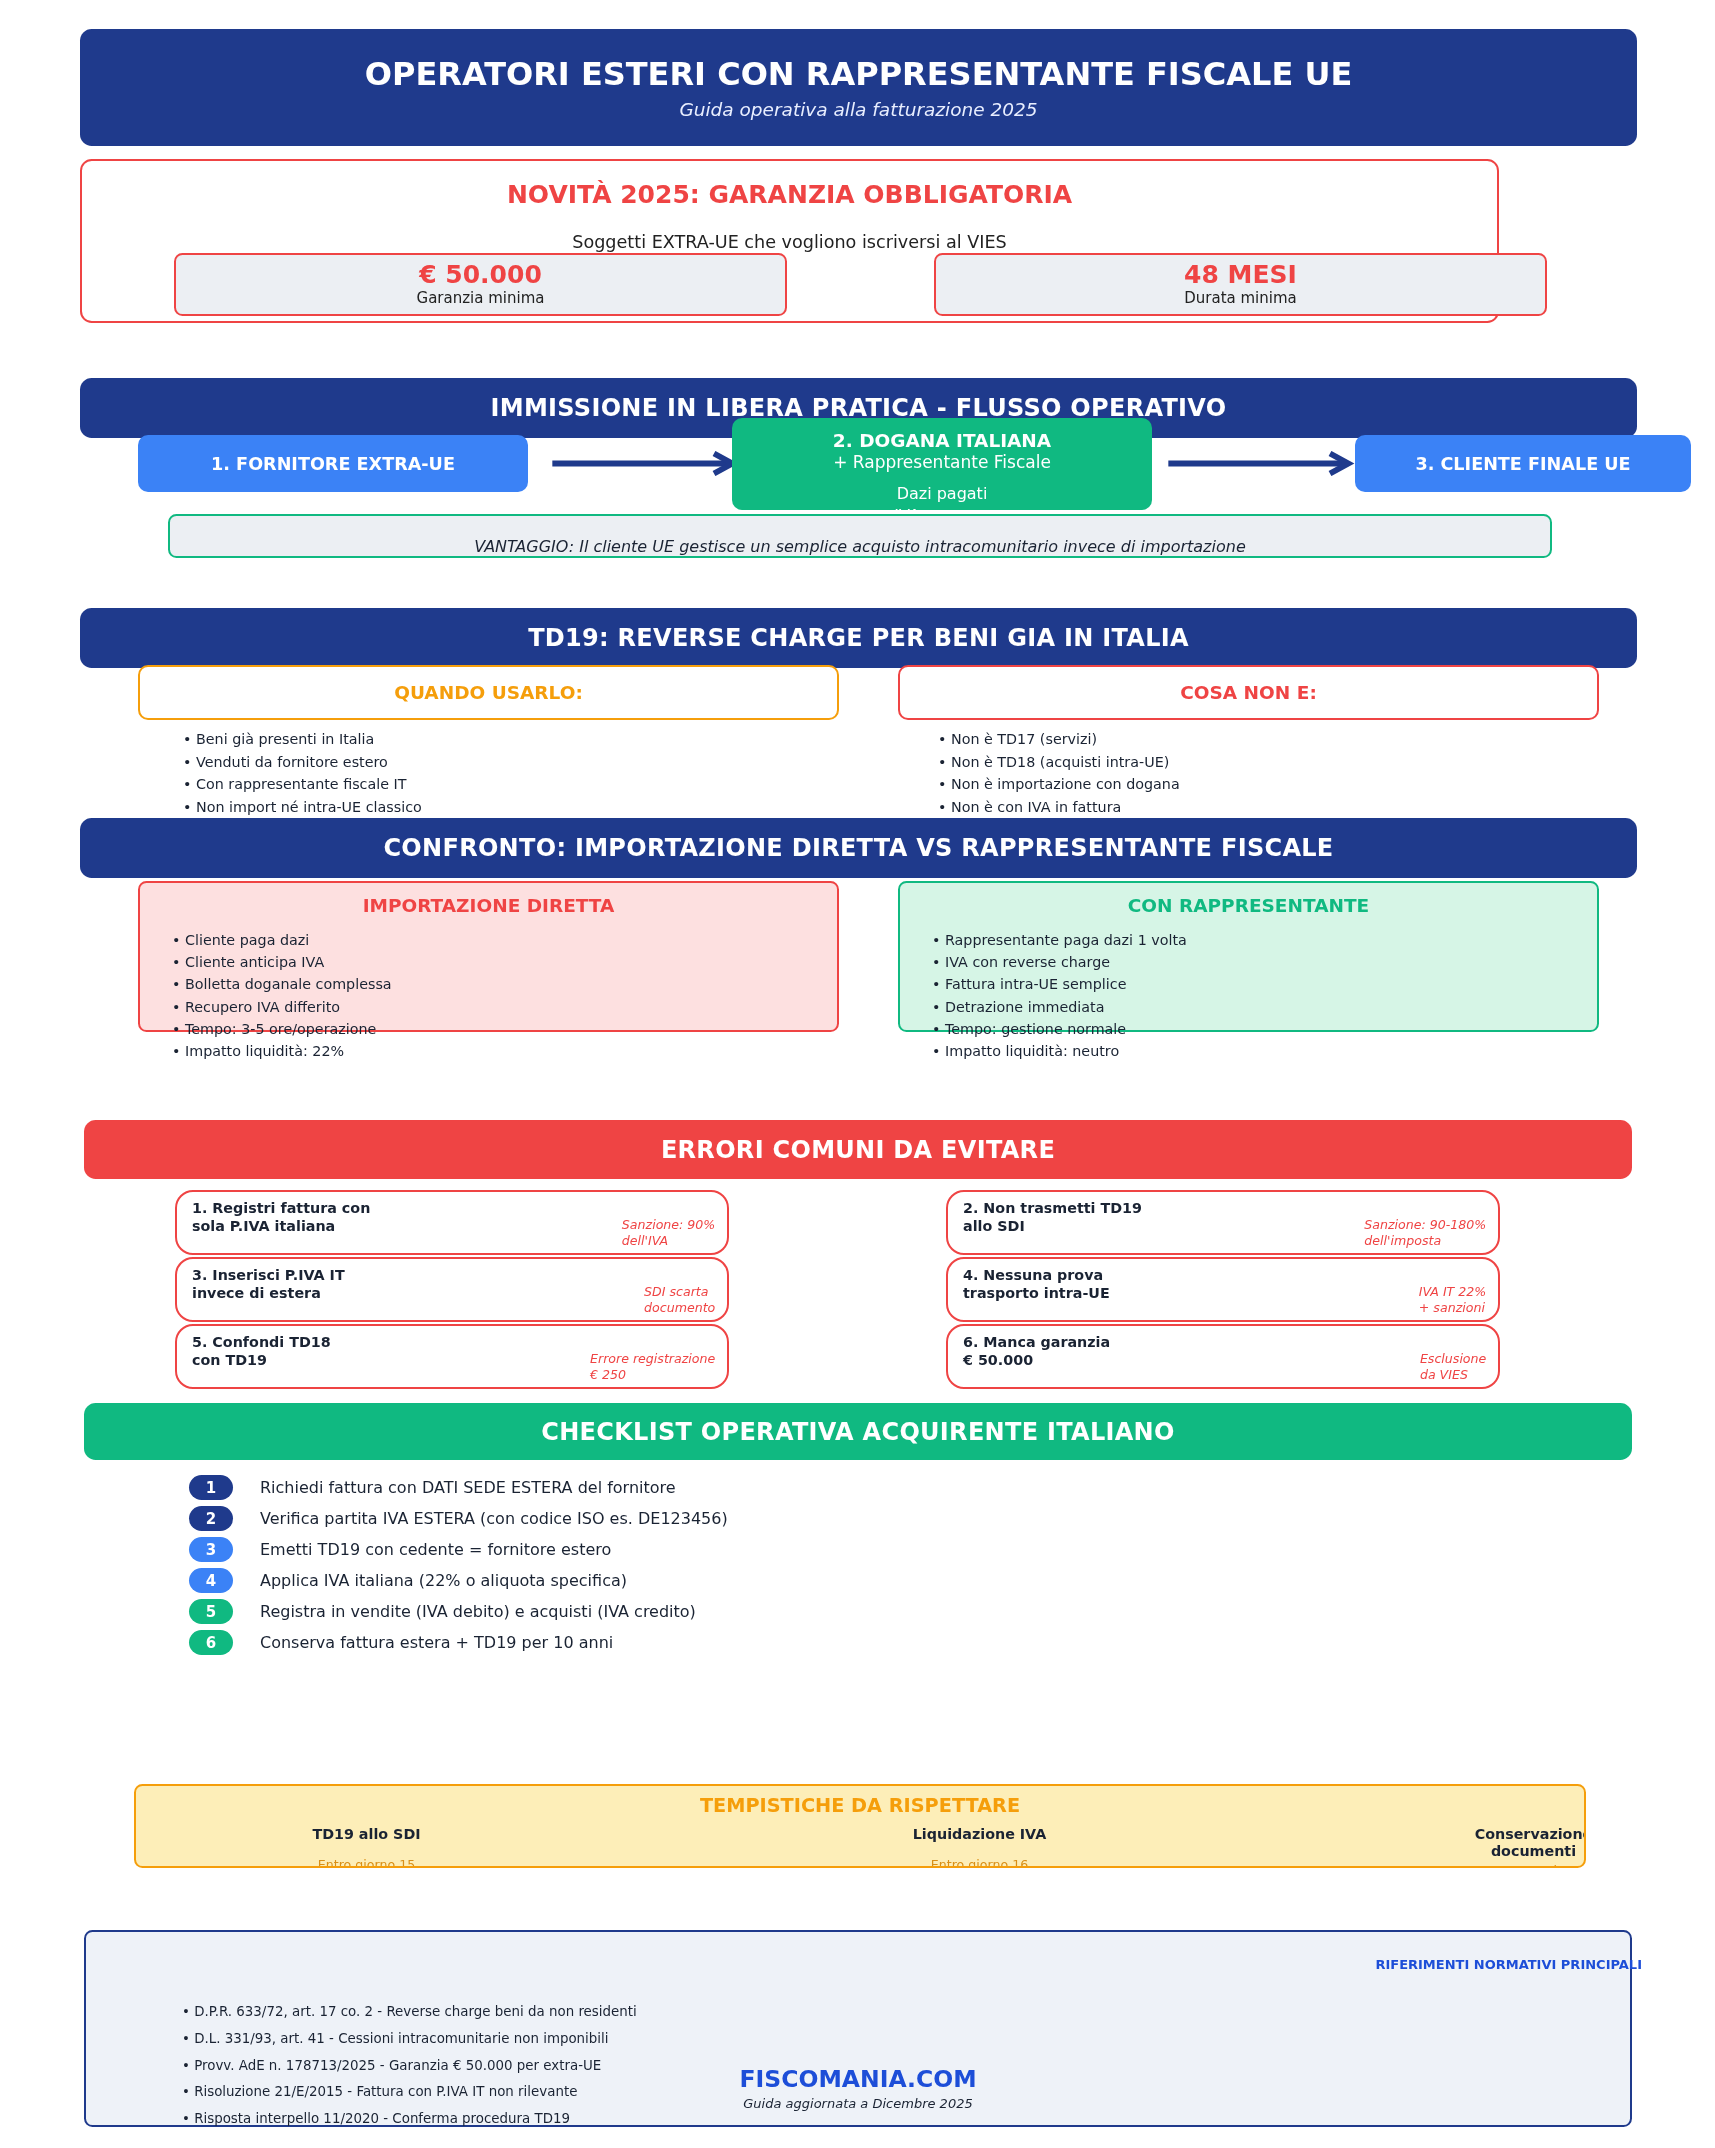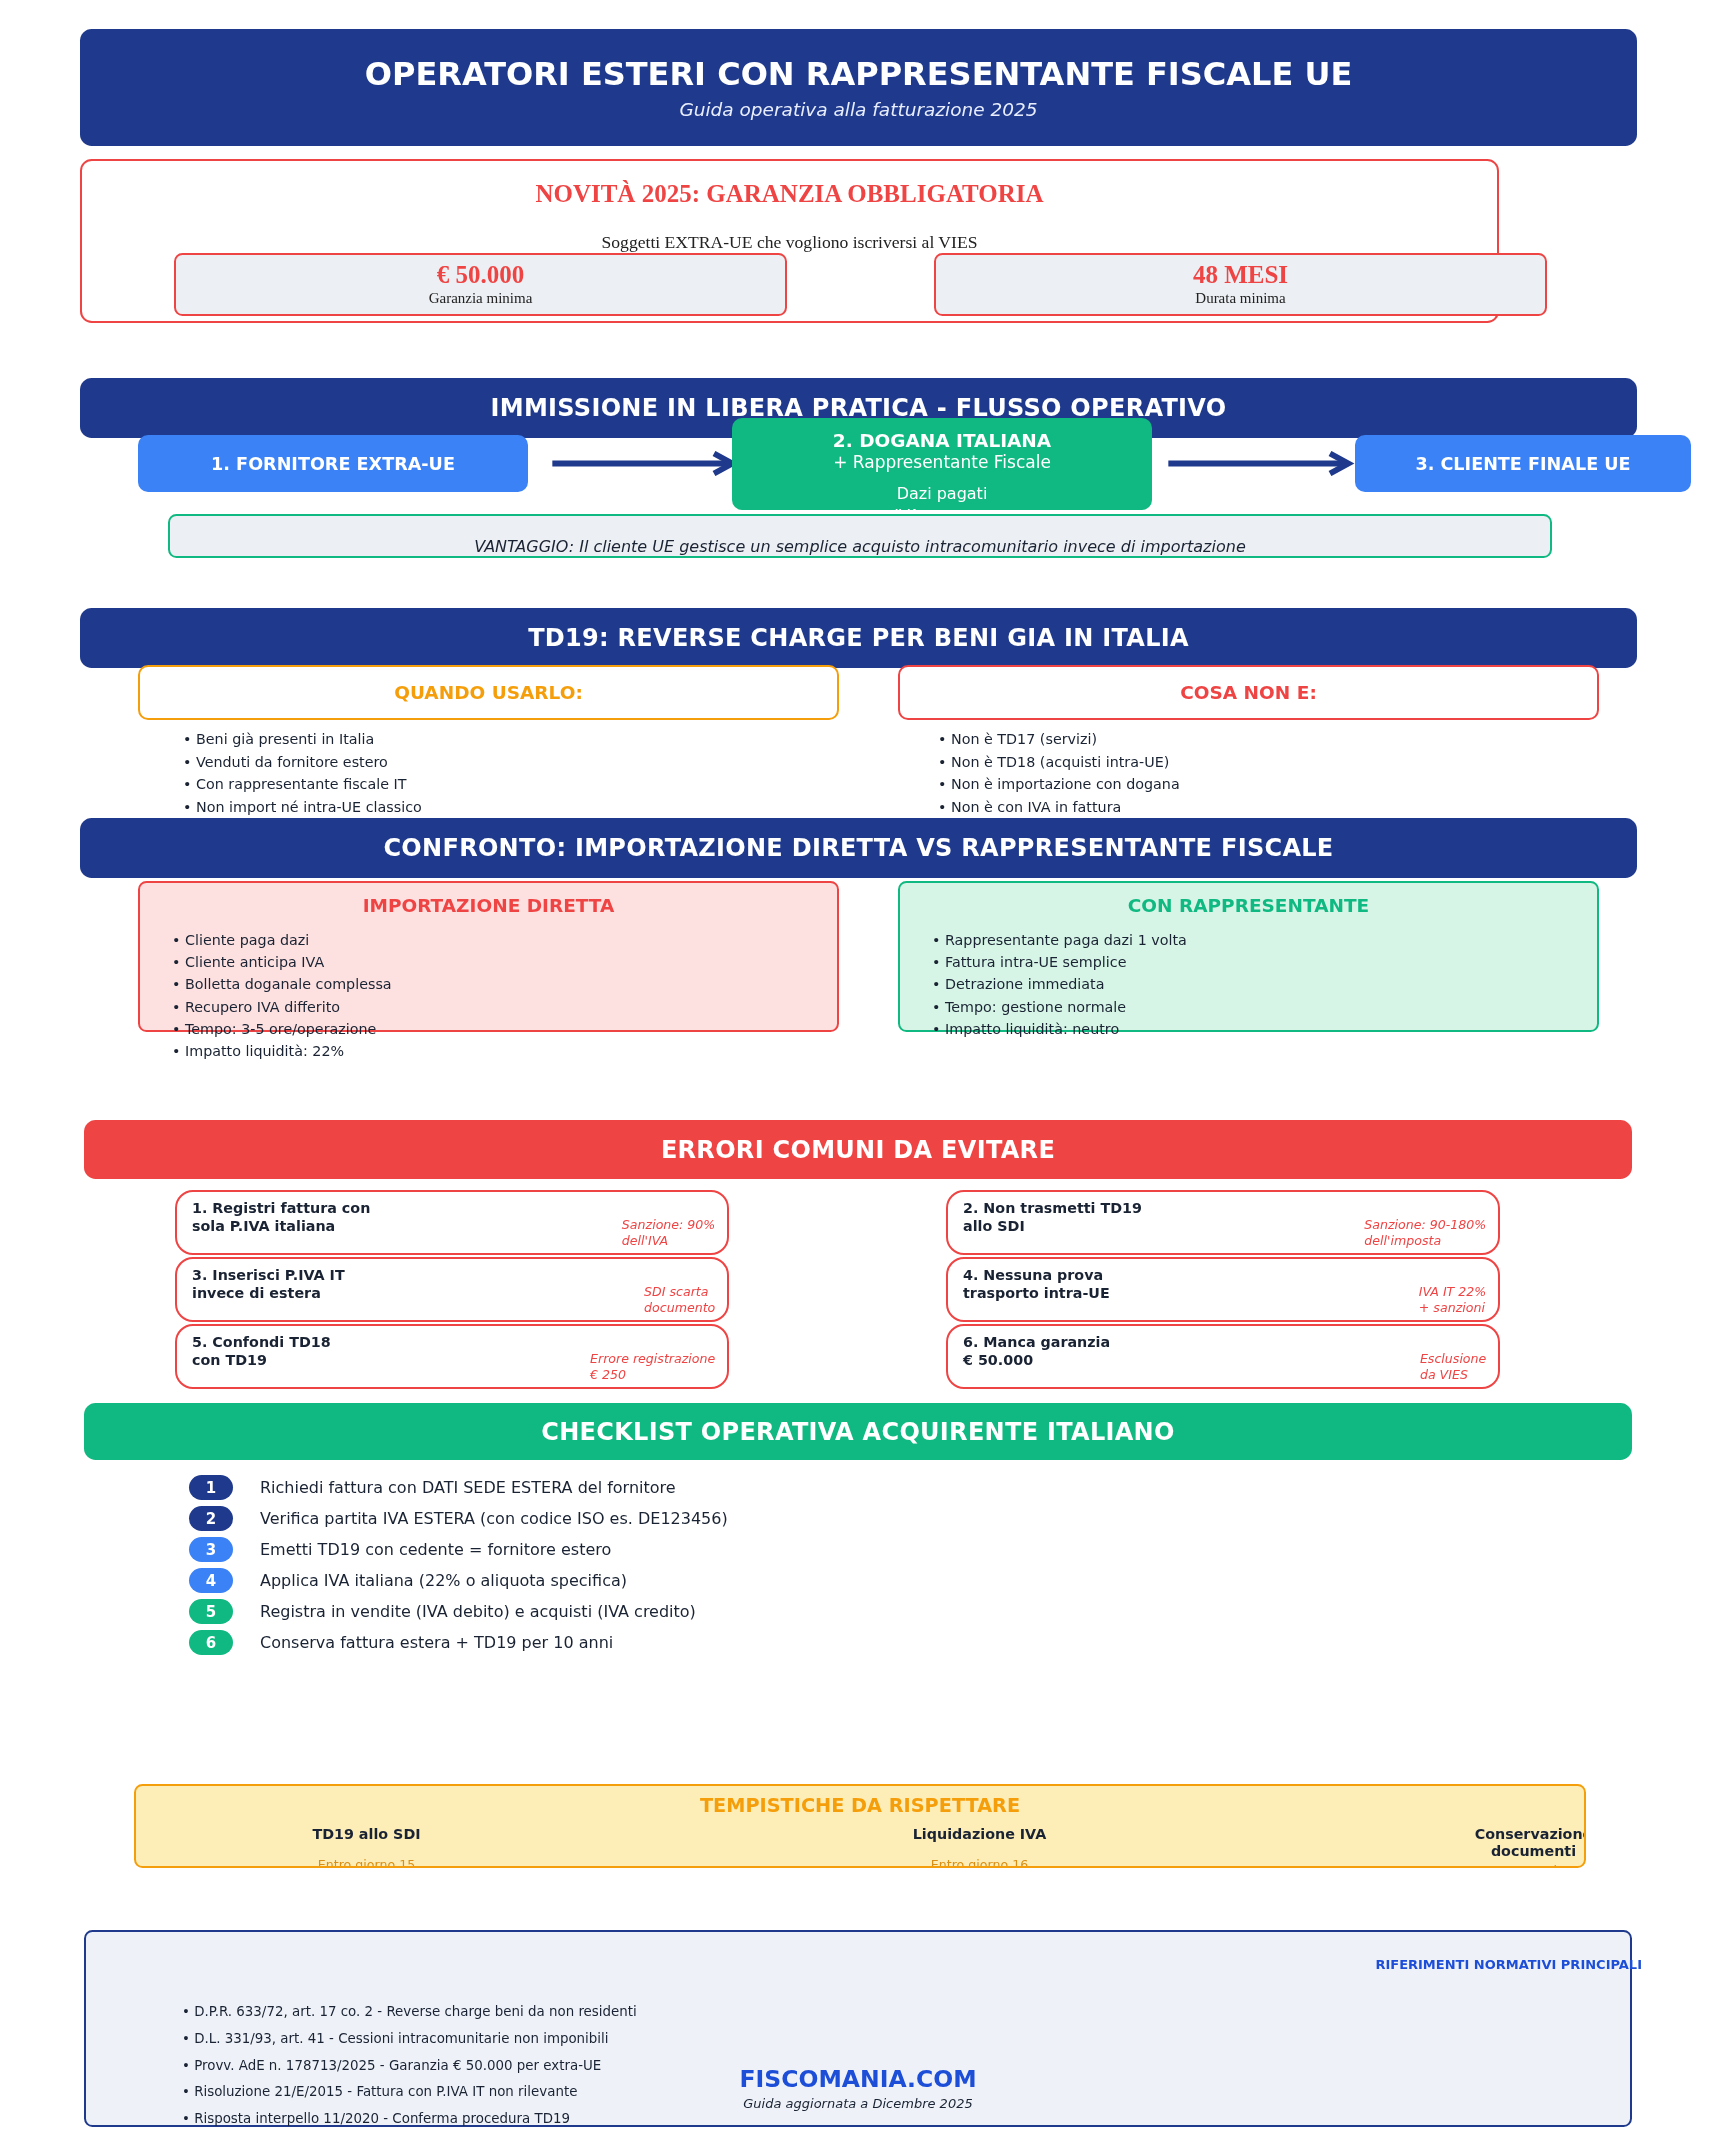--- a/index.html
+++ b/index.html
@@ -37,21 +37,21 @@
   #header-title { font-size: 32px; color:#fff; font-weight: bold; }
   #header-subtitle {
     font-size: 18.5px; color:#e8eeff; font-style: italic; font-weight: normal;
     margin-top: 6.7px;
   }
   .stackcol { display:flex; flex-direction:column; align-items:center; justify-content:center; }
 
   
   #novita-box {
     position: absolute; left: 80px; top: 159px; width: 1419px; height: 164px;
-    border: 2.5px solid #ef4444; border-radius: 11.7px; background: #ffffff; font-family: Liberation Serif, serif;
+    border: 2.5px solid #ef4444; border-radius: 11.7px; background: #ffffff;
   }
   #novita-title {
     position:absolute; top: 18.5px; left:0; width:100%; text-align:center;
     font-size: 25px; font-weight: bold; color:#ef4444;
   }
   #novita-sub {
     position:absolute; top: 71px; left:0; width:100%; text-align:center;
     font-size: 17.6px; color:#222;
   }
   .novita-card {
@@ -310,20 +310,21 @@
       <li>Recupero IVA differito</li>
       <li>Tempo: 3-5 ore/operazione</li>
       <li>Impatto liquidità: 22%</li>
     </ul>
   </div>
 
   <div class="cmp-card" id="cmp-right">
     <div class="cmp-title">CON RAPPRESENTANTE</div>
     <ul class="cmp-list">
       <li>Rappresentante paga dazi 1 volta</li>
+      <li>IVA con reverse charge</li>
       <li>Fattura intra-UE semplice</li>
       <li>Detrazione immediata</li>
       <li>Tempo: gestione normale</li>
       <li>Impatto liquidità: neutro</li>
     </ul>
   </div>
 
   <div class="bar bar-red" id="errori-band">
     <span class="bar-title">ERRORI COMUNI DA EVITARE</span>
   </div>

